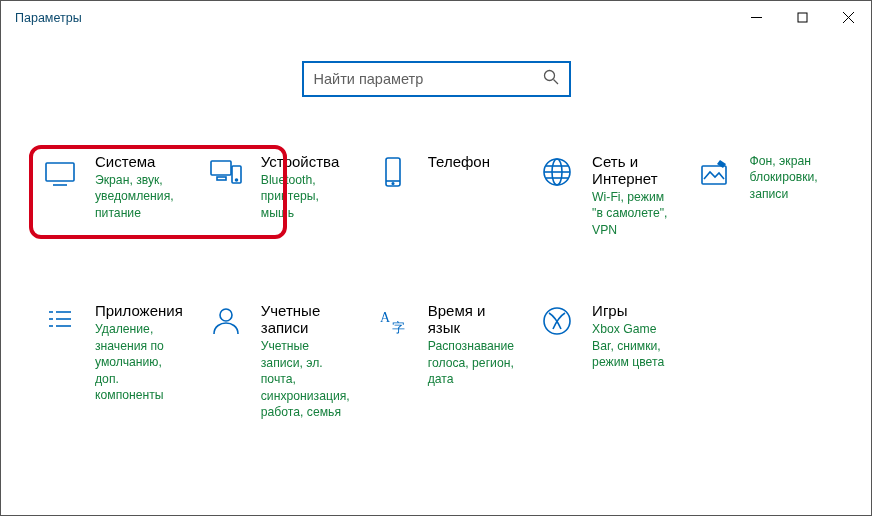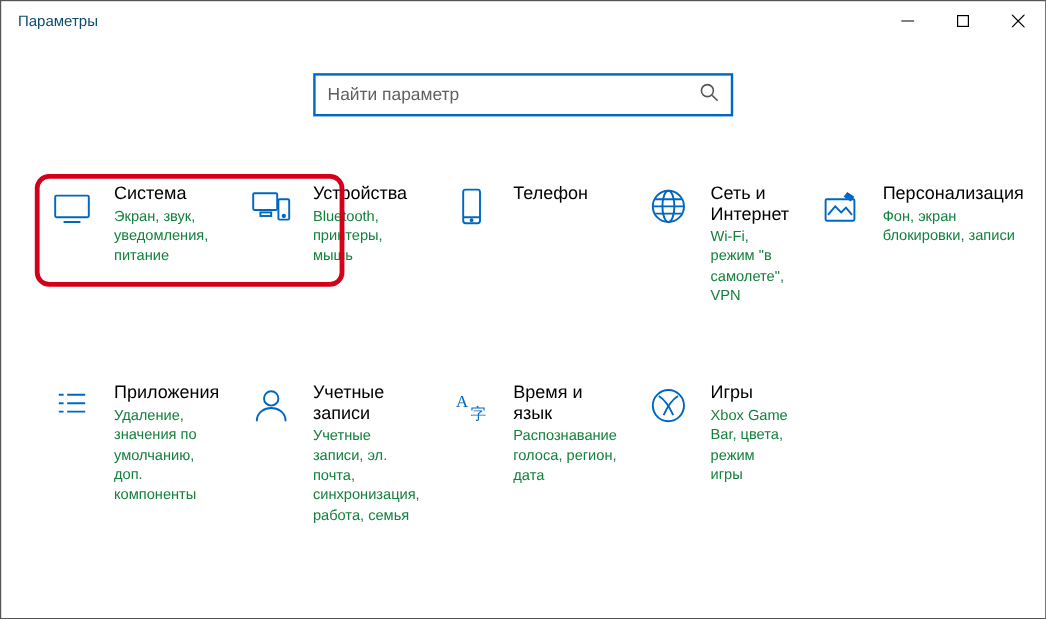--- a/index.html
+++ b/index.html
@@ -5,21 +5,21 @@
   * { box-sizing: border-box; margin: 0; padding: 0; }
   html, body { width: 872px; height: 516px; font-family: "Segoe UI", Arial, sans-serif; background: #fff; overflow: hidden; }
   body { border: 1px solid #555; position: relative; }
 
   .titlebar { height: 34px; display: flex; align-items: center; padding-left: 14px; font-size: 12.5px; color: #0c4a6e; }
   .win-controls { position: absolute; top: 0; right: 0; height: 32px; display: flex; }
   .win-btn { width: 46px; height: 32px; display: flex; align-items: center; justify-content: center; color: #000; }
   .win-btn svg { width: 11px; height: 11px; stroke: #000; }
 
   .search-wrap { display: flex; justify-content: center; margin-top: 26px; }
-  .search-box { width: 350px; height: 36px; border: 2px solid #0067c0; display: flex; align-items: center; padding: 0 10px; }
+  .search-box { width: 269px; height: 36px; border: 2px solid #0067c0; display: flex; align-items: center; padding: 0 10px; }
   .search-input { flex: 1; border: none; outline: none; font-size: 14.5px; color: #666; background: transparent; }
   .search-input::placeholder { color: #5f5f5f; }
   .search-icon { width: 16px; height: 16px; }
 
   .grid { margin: 52px 40px 0 40px; display: grid; grid-template-columns: repeat(5, 1fr); column-gap: 22px; row-gap: 56px; }
   .tile { display: flex; align-items: flex-start; padding: 4px 2px; position: relative; }
   .tile-icon { width: 34px; height: 34px; flex: 0 0 34px; margin-right: 18px; margin-top: 2px; color: #0067c0; }
   .tile-icon svg { width: 100%; height: 100%; stroke: #0067c0; fill: none; stroke-width: 1.6; }
   .tile-text { flex: 1; min-width: 0; }
   .tile-title { font-size: 15px; color: #000; margin-bottom: 2px; }
@@ -125,21 +125,20 @@
 
   <div class="tile">
     <div class="tile-icon">
       <svg viewBox="0 0 34 34">
           <rect x="4" y="11" width="24" height="18" rx="1"></rect>
           <path d="M6 24 l6 -7 l5 5 l4 -4 l5 6"></path>
           <path d="M22 5 l6 4 l-3 4 l-6 -4 z" fill="#0067c0" stroke="none"></path>
         </svg>
     </div>
     <div class="tile-text">
-      <div class="tile-title">Персонализация</div>
       <div class="tile-desc">Фон, экран блокировки, записи</div>
     </div>
   </div>
 
   <div class="tile">
     <div class="tile-icon">
       <svg viewBox="0 0 34 34">
           <line x1="6" y1="8" x2="10" y2="8"></line>
           <line x1="13" y1="8" x2="28" y2="8"></line>
           <line x1="6" y1="15" x2="10" y2="15"></line>
@@ -183,19 +182,19 @@
   <div class="tile">
     <div class="tile-icon">
       <svg viewBox="0 0 34 34">
           <circle cx="17" cy="17" r="13"></circle>
           <path d="M9 9 c5 3 8 7 12 16"></path>
           <path d="M25 9 c-5 3 -8 7 -12 16"></path>
         </svg>
     </div>
     <div class="tile-text">
       <div class="tile-title">Игры</div>
-      <div class="tile-desc">Xbox Game Bar, цвета, режим игры</div>
+      <div class="tile-desc">Xbox Game Bar, снимки, режим цвета</div>
     </div>
   </div>
 
 </div>
 
 <div class="highlight-box" style="left:28px; top:144px; width:258px; height:94px;"></div>
 
 </body></html>

